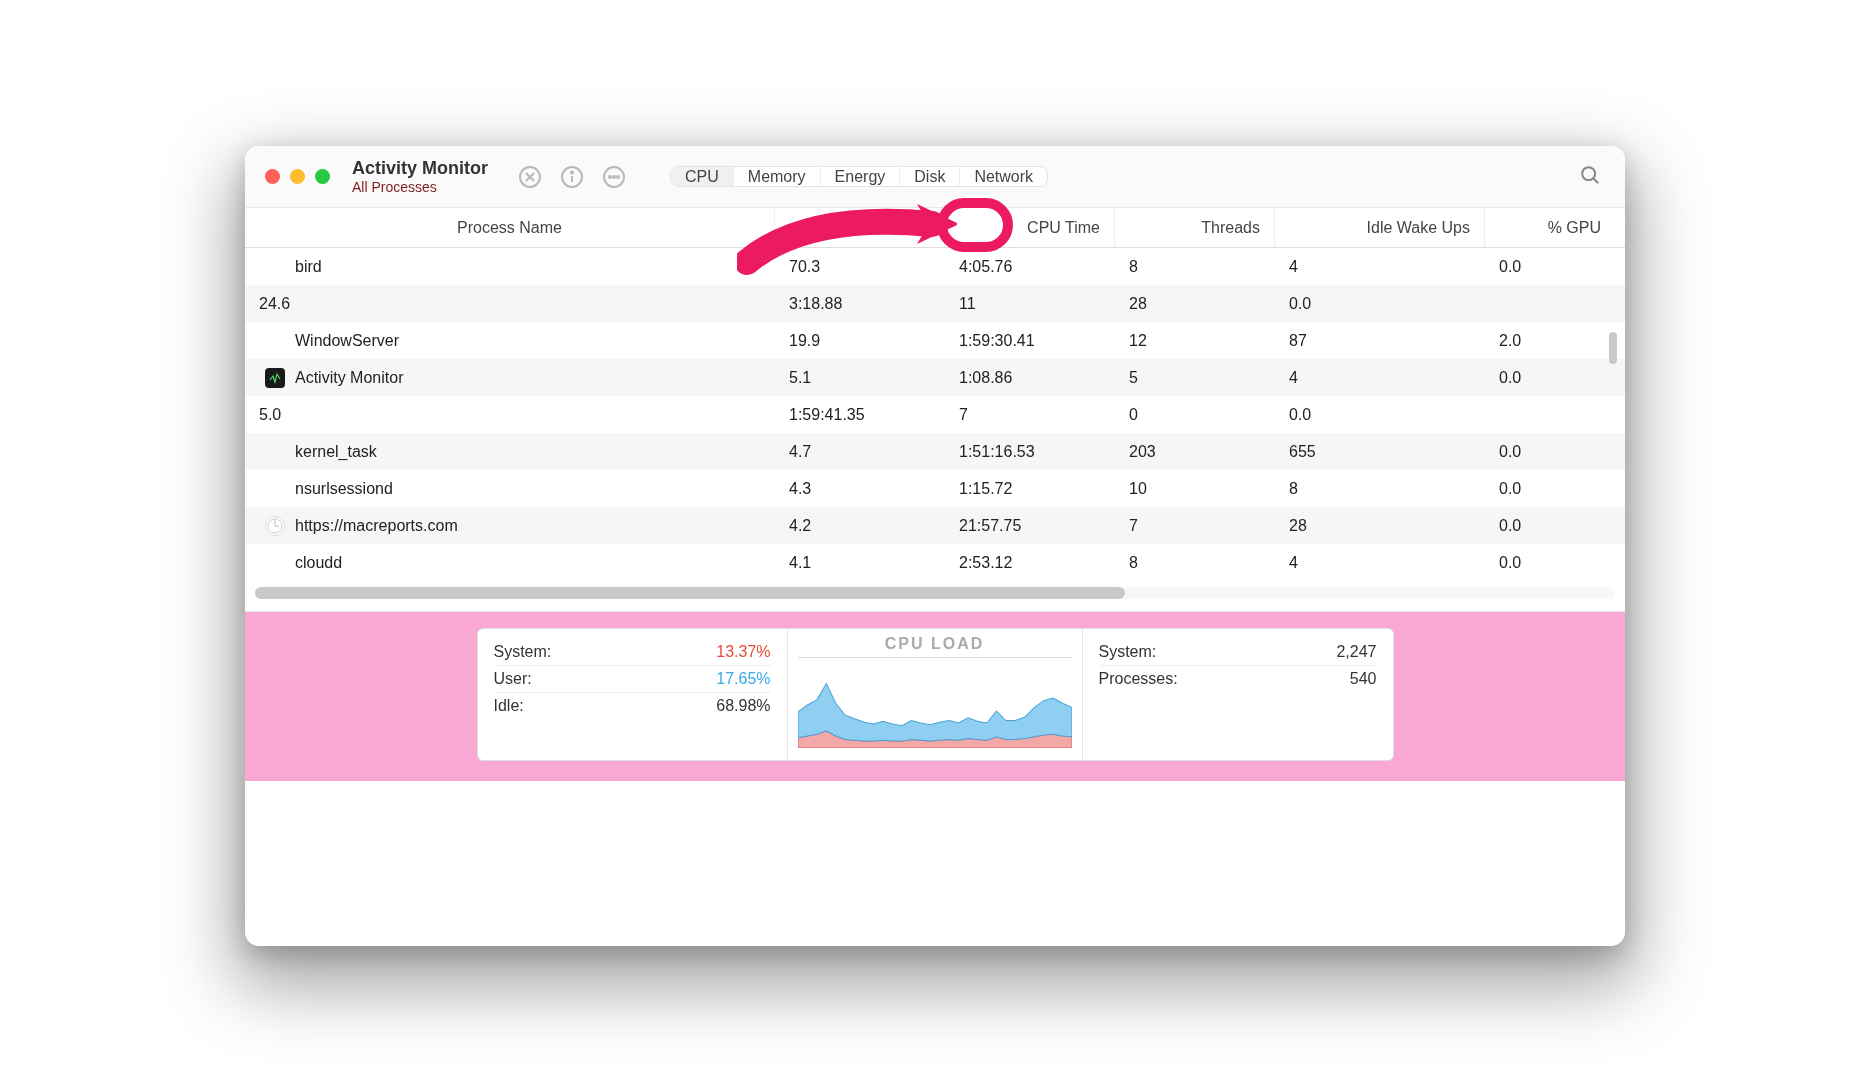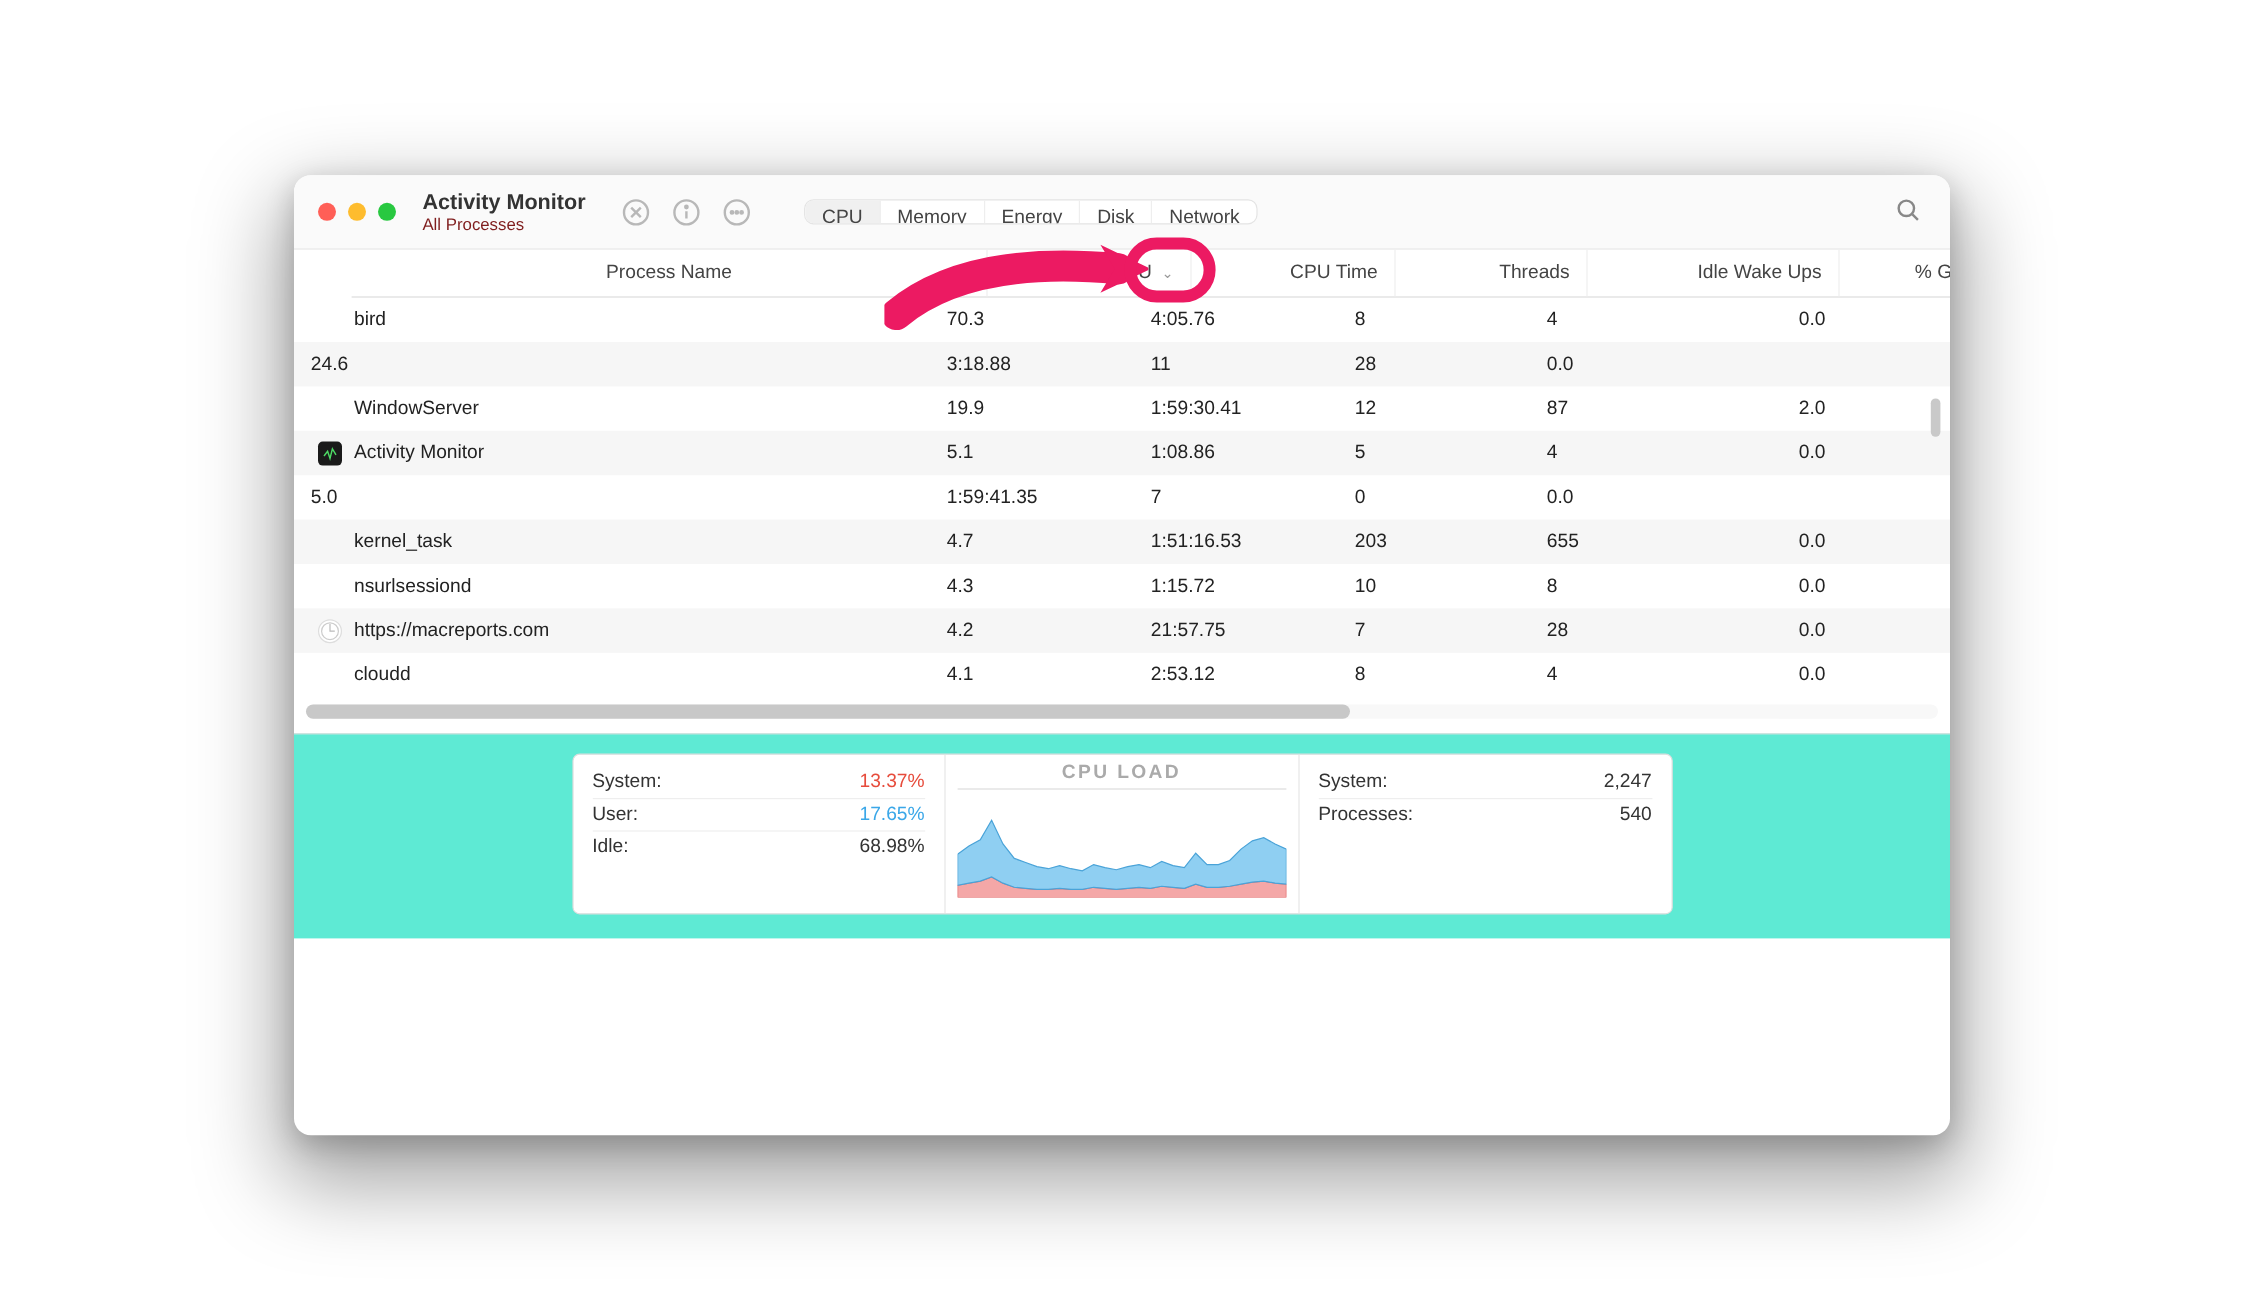--- a/index.html
+++ b/index.html
@@ -47,21 +47,21 @@
       color: #b8b8b8;
     }
     .tab-group {
       display: flex;
       margin-left: 44px;
       border: 1px solid #e4e4e4;
       border-radius: 8px;
       overflow: hidden;
       background: #fff;
       height: 21px;
-      align-items: flex-start;
+      align-items: center;
     }
     .tab-btn {
       padding: 6px 14px;
       font-size: 16px;
       color: #444;
       background: transparent;
       border: none;
       border-right: 1px solid #eee;
       display: flex;
       align-items: center;
@@ -78,21 +78,20 @@
     }
     .columns-header {
       display: grid;
       grid-template-columns: 530px 170px 170px 160px 210px 130px;
       height: 40px;
       border-bottom: 1px solid #ddd;
       align-items: center;
       font-size: 16px;
       color: #444;
       padding-right: 20px;
-      margin-left: 48px;
     }
     .col-h { padding: 0 14px; display:flex; align-items:center; border-right: 1px solid #eee; height: 100%;}
     .col-h.name { justify-content: center; }
     .col-h.right { justify-content: flex-end; }
     .col-h .sort { margin-left: 8px; color: #999; font-size: 12px;}
     .table-body { flex: 0 0 auto; overflow: hidden; position: relative;}
     .row {
       display: grid;
       grid-template-columns: 530px 170px 170px 160px 210px 130px;
       height: 37px;
@@ -126,21 +125,21 @@
     }
     .hscroll-track {
       width: 100%; height: 12px; background: #f8f8f8; border-radius: 6px;
     }
     .hscroll-thumb {
       position: absolute; left: 0; top: 0; height: 12px;
       width: 870px; background: #c8c8c8; border-radius: 6px;
     }
     .footer {
       border-top: 1px solid #e2e2e2;
-      background: #5eead4;
+      background: #f9a8d4;
       padding: 16px 20px 20px;
       display: flex;
       justify-content: center;
     }
     .summary-panel {
       display: grid;
       grid-template-columns: 310px 295px 310px;
       border: 1px solid #ddd;
       border-radius: 6px;
       background: #fff;

